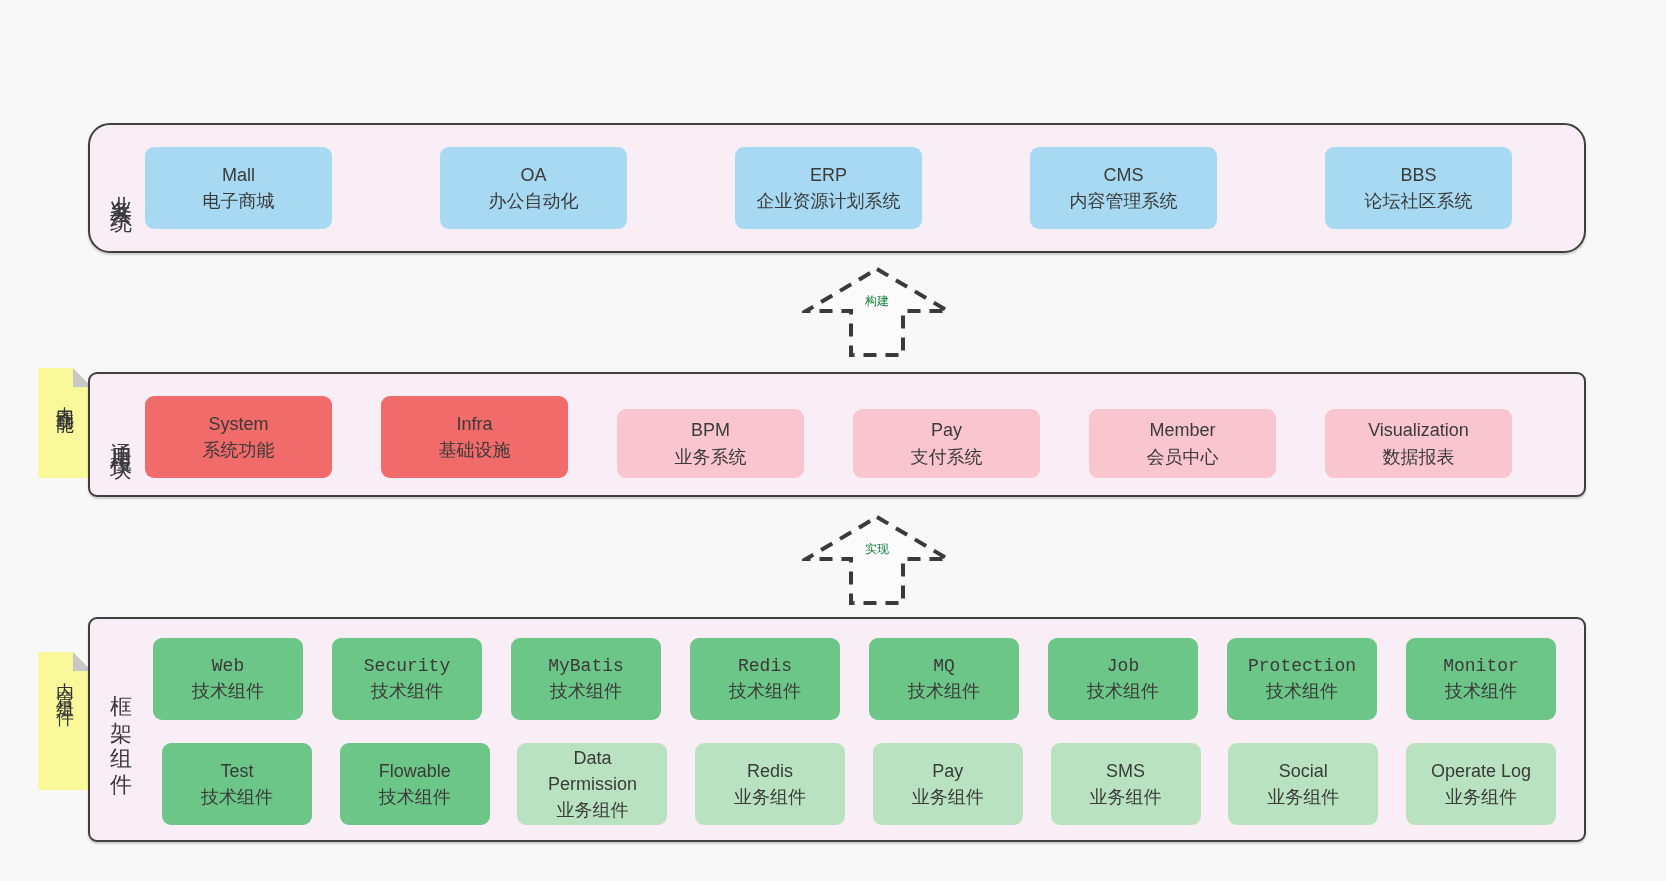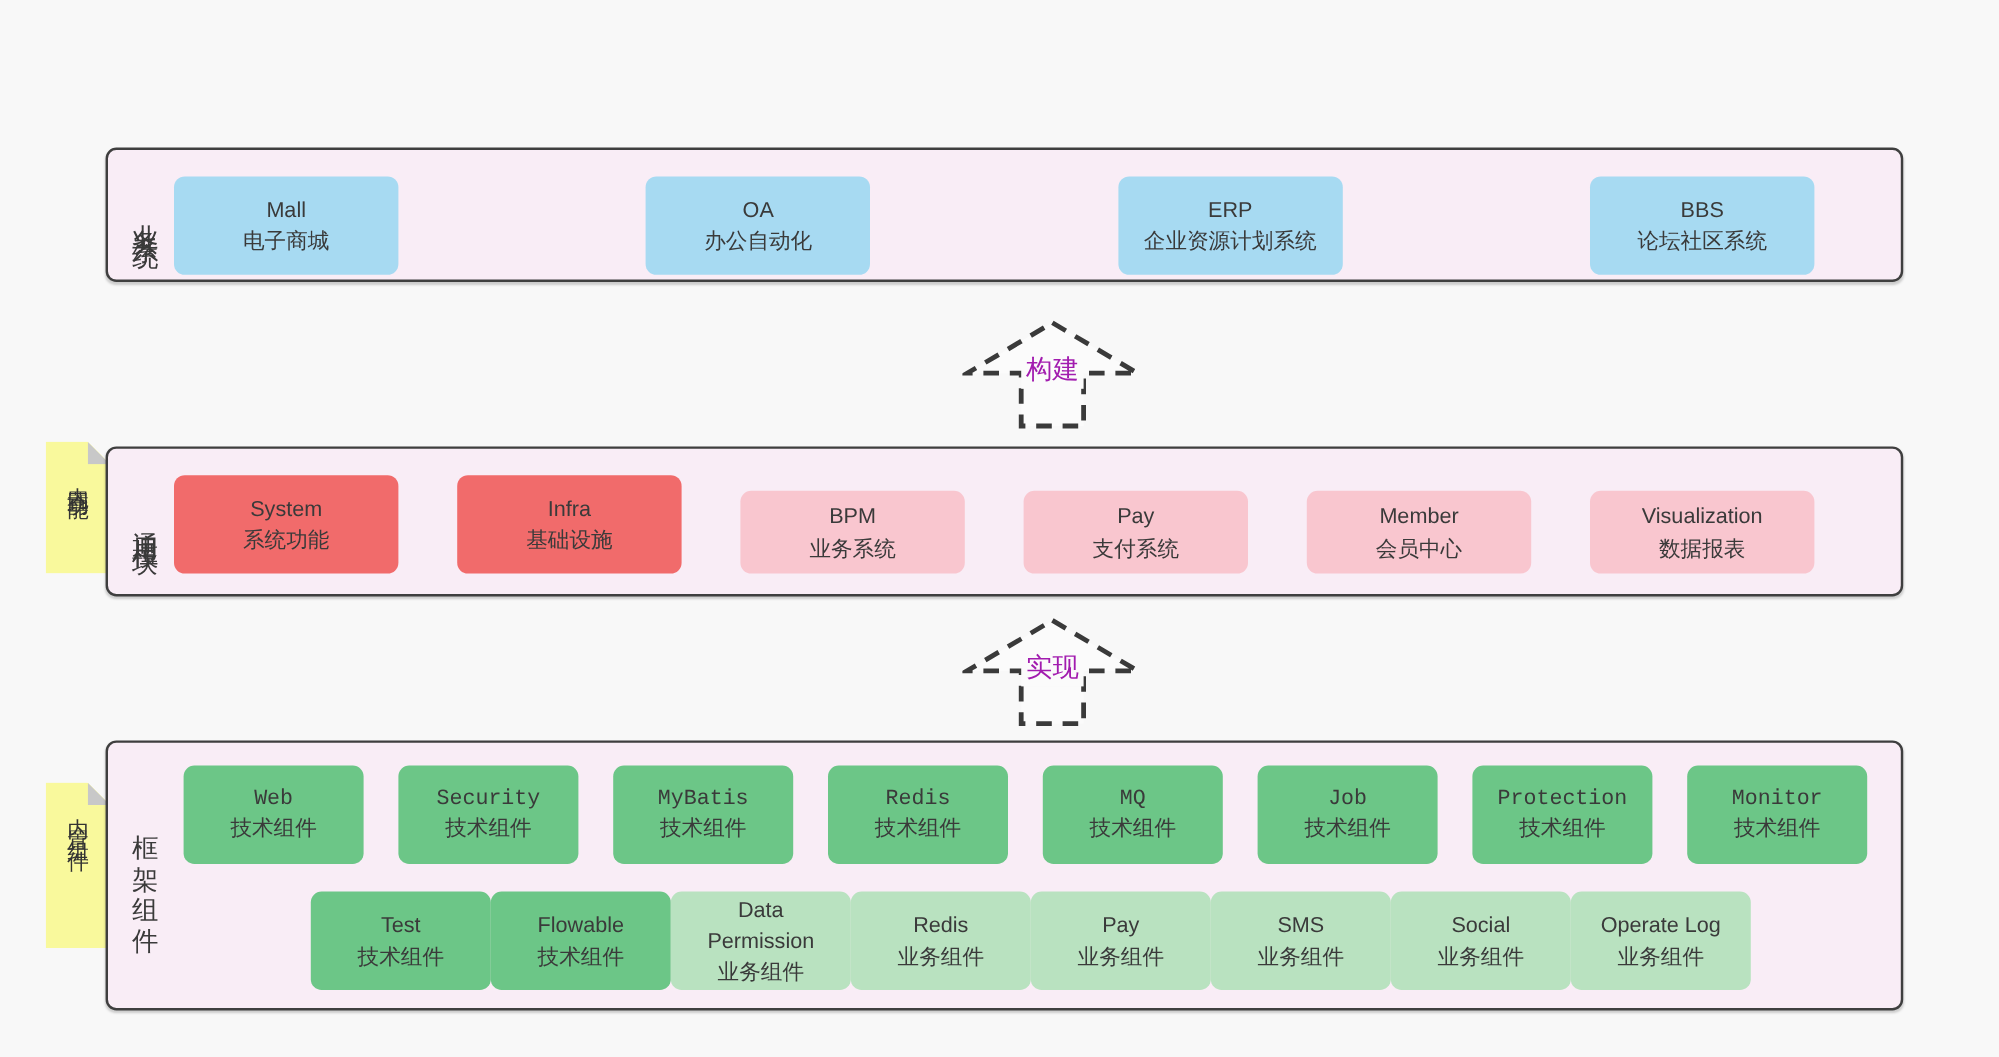--- a/index.html
+++ b/index.html
@@ -14,36 +14,36 @@
     background:var(--page-bg);
     font-family:"Liberation Sans","DejaVu Sans",sans-serif;color:var(--text);
   }
   .container{
     position:absolute;left:88px;width:1498px;
     background:var(--container-bg);
     border:2px solid var(--container-border);border-radius:9px;
     box-shadow:0 2px 2px rgba(0,0,0,0.18);
     z-index:2;
   }
-  #layer-business{top:123px;height:112px;}
+  #layer-business{top:123px;height:130px;border-radius:22px;}
   #layer-modules{top:372px;height:125px;}
   #layer-components{top:617px;height:225px;}
 
   .vlabel{
     position:absolute;left:14px;top:0;bottom:0;width:34px;
     display:flex;align-items:center;justify-content:center;
     writing-mode:vertical-rl;text-orientation:upright;
     font-size:22px;letter-spacing:5px;color:var(--text);
   }
   #layer-components .vlabel{letter-spacing:26px;}
 
   .row{position:absolute;display:flex;justify-content:space-between;height:82px;}
   .row-6{left:55px;right:72px;top:22px;}
   .row-8a{left:63px;right:28px;top:19px;font-family:Liberation Mono, monospace;}
-  .row-8b{left:72px;right:28px;top:124px;justify-content:center;}
+  .row-8b{left:72px;right:28px;top:124px;}
 
   .box{
     border-radius:9px;display:flex;flex-direction:column;
     align-items:center;justify-content:center;text-align:center;
     font-size:18px;line-height:1.45;padding:2px 6px;color:var(--text);
   }
   .row-6 .box{width:187px;}
   .row-8a .box,.row-8b .box{width:150px;}
   .blue{background:var(--blue);}
   .red{background:var(--red);}
@@ -67,40 +67,44 @@
     writing-mode:vertical-rl;text-orientation:upright;
     font-size:18px;color:#333;letter-spacing:3px;
   }
   #note-components .note-text{letter-spacing:9px;}
 
   .arrow-wrap{position:absolute;width:150px;height:92px;z-index:1;}
   #arrow-build{left:802px;top:266px;}
   #arrow-implement{left:802px;top:514px;}
   .arrow-label{
     position:absolute;left:50%;top:26px;transform:translateX(-50%);
-    background:#fbfbfb;padding:1px 4px;font-size:22px;color:#a21caf;white-space:nowrap;
+    background:#fbfbfb;padding:1px 4px;font-size:12px;color:#15803d;white-space:nowrap;
   }
 </style>
 </head>
 <body>
 
 <div class="container" id="layer-business">
   <div class="vlabel">业务系统</div>
   <div class="row row-6">
     <div class="box blue">
       <span class="en">Mall</span>
       <span class="zh">电子商城</span>
     </div>
     <div class="box blue">
       <span class="en">OA</span>
       <span class="zh">办公自动化</span>
     </div>
     <div class="box blue">
       <span class="en">ERP</span>
       <span class="zh">企业资源计划系统</span>
+    </div>
+    <div class="box blue">
+      <span class="en">CMS</span>
+      <span class="zh">内容管理系统</span>
     </div>
     <div class="box blue">
       <span class="en">BBS</span>
       <span class="zh">论坛社区系统</span>
     </div>
   </div>
 </div>
 
 <div class="arrow-wrap" id="arrow-build">
   <svg width="150" height="92" viewBox="0 0 150 92">

